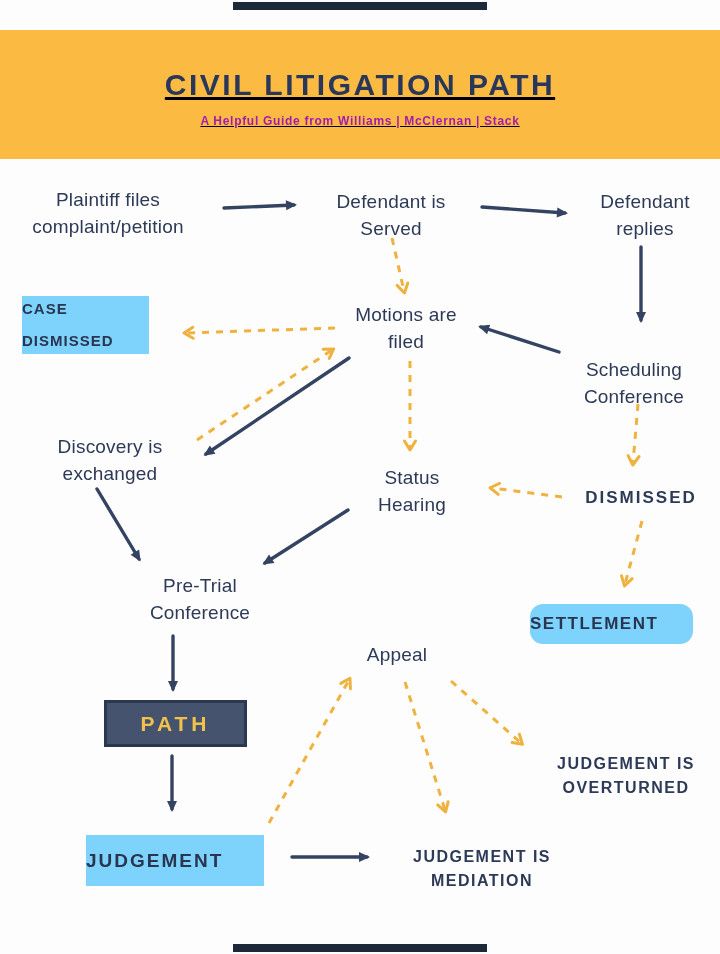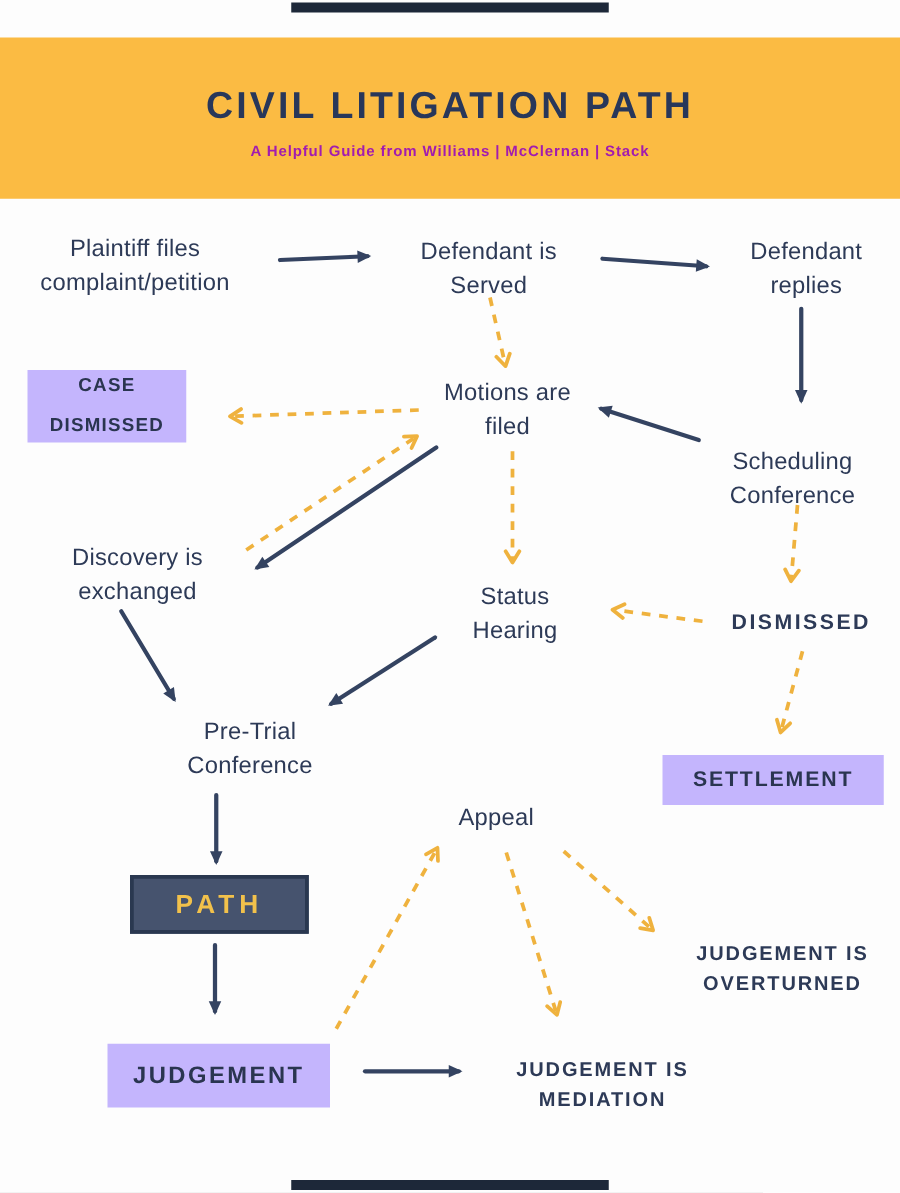--- a/index.html
+++ b/index.html
@@ -7,37 +7,37 @@
   #canvas{
     position:relative;width:720px;height:954px;background:#fdfdfd;
     font-family:"Liberation Sans",sans-serif;overflow:hidden;margin:0 auto;
   }
   .decor-bar{position:absolute;left:233px;width:254px;height:8px;background:#1d2839;}
   #top-bar{top:2px;}
   #bottom-bar{top:944px;}
   #banner{
     position:absolute;left:0;top:30px;width:720px;height:129px;
     background:#fbbb43;display:flex;flex-direction:column;align-items:center;
-    justify-content:center;padding-top:8px;
+    justify-content:center;padding-top:8px;text-decoration:underline;
   }
   #banner .title{
     color:#28375a;font-size:30px;font-weight:bold;letter-spacing:2.5px;
     line-height:32px;white-space:nowrap;
   }
   #banner .subtitle{
     margin-top:13px;color:#a21caf;font-size:12px;font-weight:bold;
     letter-spacing:0.7px;white-space:nowrap;
   }
   #edges{position:absolute;left:0;top:0;z-index:1;}
   #nodes{position:absolute;left:0;top:0;width:720px;height:954px;z-index:2;pointer-events:none;}
   .node{position:absolute;color:#2d3a57;text-align:center;white-space:nowrap;}
   .node.text{font-size:19px;font-weight:400;line-height:27px;letter-spacing:0.2px;}
   .node.label{font-size:16px;font-weight:800;line-height:24px;letter-spacing:1.5px;}
   .node.box-yellow{
-    background:#c4b5fd;display:flex;flex-direction:column;align-items:center;
+    background:#7dd3fc;display:flex;flex-direction:column;align-items:flex-start;
     justify-content:center;font-weight:800;letter-spacing:1.5px;color:#2a3550;
     line-height:1.35;
     gap:11px;
   }
   .node.box-navy{
     background:#46536e;border:3px solid #2a3850;display:flex;align-items:center;
     justify-content:center;font-weight:800;color:#f2c14b;
   }
   line.solid{stroke:#344361;stroke-width:3.4px;stroke-linecap:round;}
   line.dashed{stroke:#efb23e;stroke-width:3px;stroke-dasharray:7 7;stroke-linecap:butt;}
@@ -117,21 +117,21 @@
         <div class="ln">Status</div>
         <div class="ln">Hearing</div>
       </div>
       <div class="node label" style="top: 486px; left: 641px; transform: translateX(-50%); font-size: 17px; letter-spacing: 2px;">
         <div class="ln">DISMISSED</div>
       </div>
       <div class="node text" style="top: 572px; left: 200px; transform: translateX(-50%);">
         <div class="ln">Pre-Trial</div>
         <div class="ln">Conference</div>
       </div>
-      <div class="node box-yellow" style="top: 604px; left: 530px; width: 177px; height: 40px; font-size: 17px; letter-spacing: 1.5px;">
+      <div class="node box-yellow" style="top: 604px; left: 530px; width: 163px; height: 40px; font-size: 17px; letter-spacing: 1.5px; border-radius: 13px;">
         <div class="ln">SETTLEMENT</div>
       </div>
       <div class="node text" style="top: 641px; left: 397px; transform: translateX(-50%);">
         <div class="ln">Appeal</div>
       </div>
       <div class="node box-navy" style="top: 700px; left: 104px; width: 143px; height: 47px; font-size: 21px; letter-spacing: 4px;">
         <div class="ln">PATH</div>
       </div>
       <div class="node label" style="top: 752px; left: 626px; transform: translateX(-50%);">
         <div class="ln">JUDGEMENT IS</div>

